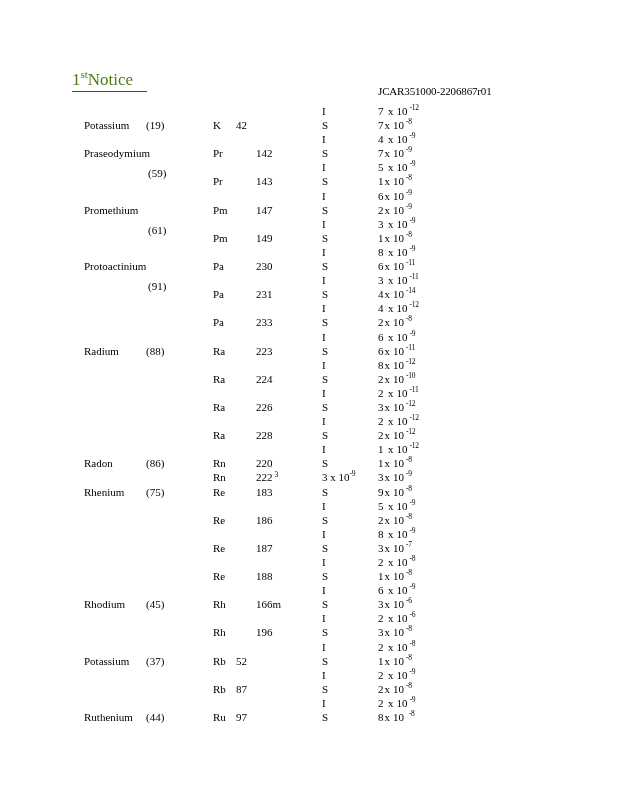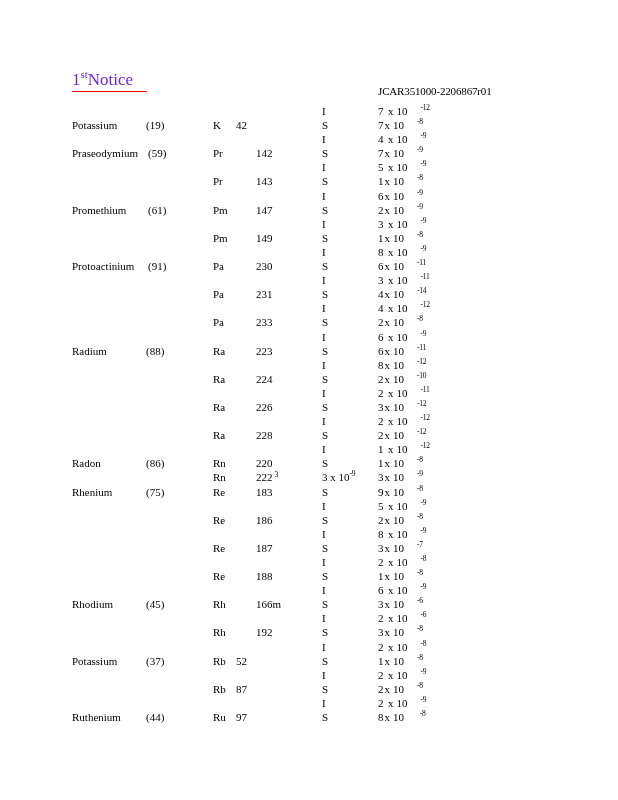--- a/index.html
+++ b/index.html
@@ -70,56 +70,56 @@
     height: 14.1px;
     width: 618px;
   }
   .cell {
     position: absolute;
     top: 0;
     font-size: 11px;
     line-height: 14.1px;
     white-space: nowrap;
   }
-  .c-element  { left: 72px; }
+  .c-element  { left: 84px; }
   .c-znum     { left: 146px; }
-  .c-znum.wide{ left: 148px; }
+  .c-znum.wide{ left: 148px; margin-top: 20px; }
   .c-isotope  { left: 213px; }
   .c-mass     { left: 236px; }
   .c-mass.w2  { left: 256px; }
   .c-class    { left: 322px; }
   .c-extra    { left: 322px; }
   .c-value    { left: 378px; }
 
   .num   { display: inline-block; }
   .gap-w { margin-right: 4.5px; }
   .gap-n { margin-right: 1px; }
   .times { margin-right: 3px; }
-  .base  { margin-right: 13px; }
+  .base  { margin-right: 2px; }
 
   sup {
     font-size: 7.5px;
     vertical-align: super;
     line-height: 0;
     letter-spacing: -0.2px;
   }
   .fnote {
     font-size: 7.5px;
     vertical-align: super;
     line-height: 0;
     margin-left: 2px;
   }
 </style>
 </head>
 <body>
 
 <div id="page">
 
   <div id="header">
-    <div id="doc-title" style="color: #6d28d9; border-bottom-color: rgb(232, 0, 13);"><span>1</span><span class="ord">st</span><span>Notice</span></div>
+    <div id="doc-title" style="color: #4d7c0f; border-bottom-color: rgb(232, 0, 13);"><span>1</span><span class="ord">st</span><span>Notice</span></div>
     <div id="doc-ref">JCAR351000-2206867r01</div>
   </div>
 
   <div id="table">
       <div class="row">
         <span class="cell c-class">I</span>
         <span class="cell c-value"><span class="num gap-w">7</span><span class="times">x</span><span class="base">10</span><sup>-12</sup></span>
       </div>
       <div class="row">
         <span class="cell c-element">Potassium</span>
@@ -314,21 +314,21 @@
         <span class="cell c-mass w2"><span>166m</span></span>
         <span class="cell c-class">S</span>
         <span class="cell c-value"><span class="num gap-n">3</span><span class="times">x</span><span class="base">10</span><sup>-6</sup></span>
       </div>
       <div class="row">
         <span class="cell c-class">I</span>
         <span class="cell c-value"><span class="num gap-w">2</span><span class="times">x</span><span class="base">10</span><sup>-6</sup></span>
       </div>
       <div class="row">
         <span class="cell c-isotope">Rh</span>
-        <span class="cell c-mass w2"><span>192</span></span>
+        <span class="cell c-mass w2"><span>196</span></span>
         <span class="cell c-class">S</span>
         <span class="cell c-value"><span class="num gap-n">3</span><span class="times">x</span><span class="base">10</span><sup>-8</sup></span>
       </div>
       <div class="row">
         <span class="cell c-class">I</span>
         <span class="cell c-value"><span class="num gap-w">2</span><span class="times">x</span><span class="base">10</span><sup>-8</sup></span>
       </div>
       <div class="row">
         <span class="cell c-element">Potassium</span>
         <span class="cell c-znum">(37)</span>

